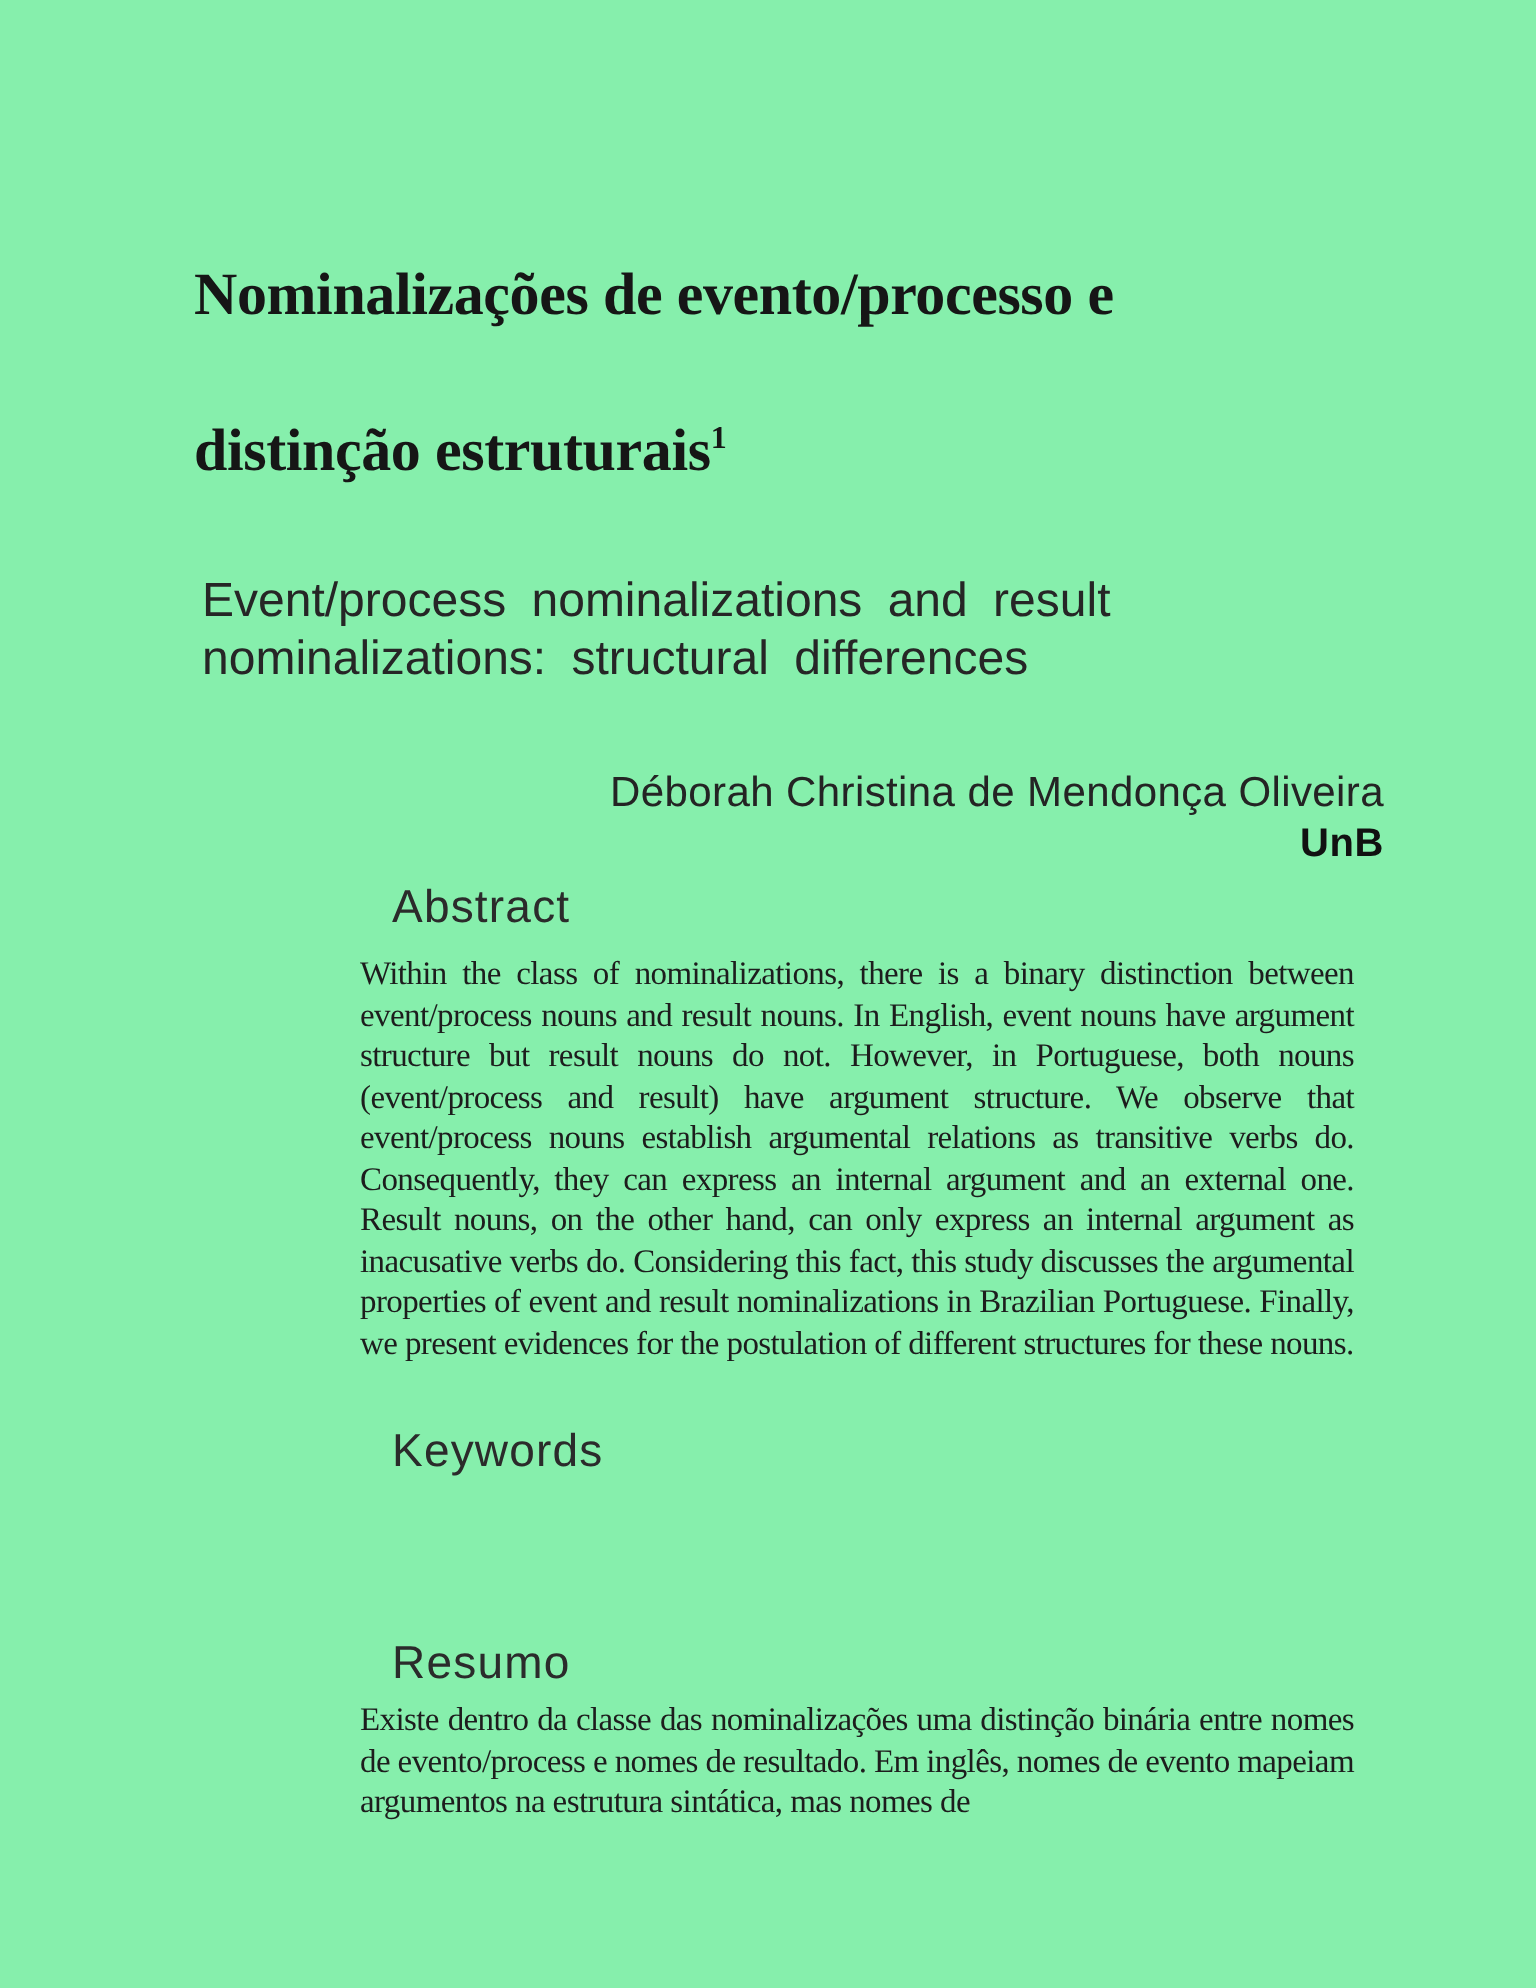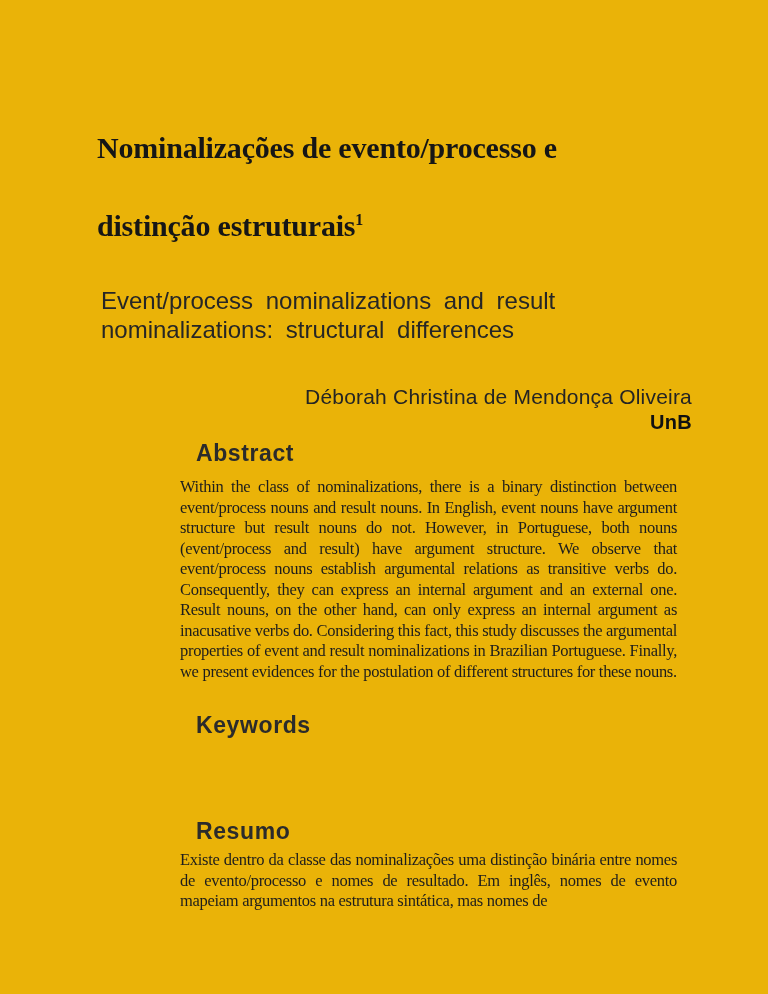--- a/index.html
+++ b/index.html
@@ -1,21 +1,21 @@
 <!DOCTYPE html>
 <html><head>
 <meta charset="utf-8">
 <style>
   html, body { margin: 0; padding: 0; background: #e8e8e8; }
   .page {
     position: relative;
     width: 768px;
     height: 994px;
     margin: 0 auto;
-    background: #eab308;
+    background: #86efac;
     overflow: hidden;
     font-family: "Liberation Serif", serif;
   }
   .title {
     position: absolute;
     left: 97px;
     top: 128px;
     width: 600px;
     margin: 0;
     font-family: "Liberation Serif", serif;
@@ -60,21 +60,21 @@
     font-weight: 700;
     letter-spacing: 0.3px;
     color: #111111;
     margin-top: 2px;
   }
   .section-heading {
     position: absolute;
     left: 196px;
     margin: 0;
     font-family: "Liberation Sans", sans-serif;
-    font-weight: 700;
+    font-weight: 400;
     font-size: 23px;
     letter-spacing: 0.6px;
     color: #2b2b2b;
   }
   .h-abstract { top: 440px; }
   .h-keywords { top: 712px; }
   .h-resumo   { top: 818px; }
   .body-text {
     position: absolute;
     left: 180px;
@@ -111,15 +111,15 @@
     <div class="author-name">Déborah Christina de Mendonça Oliveira</div>
     <div class="author-aff">UnB</div>
   </div>
 
   <h3 class="section-heading h-abstract">Abstract</h3>
   <p class="body-text abstract-body">Within the class of nominalizations, there is a binary distinction between event/process nouns and result nouns. In English, event nouns have argument structure but result nouns do not. However, in Portuguese, both nouns (event/process and result) have argument structure. We observe that event/process nouns establish argumental relations as transitive verbs do. Consequently, they can express an internal argument and an external one. Result nouns, on the other hand, can only express an internal argument as inacusative verbs do. Considering this fact, this study discusses the argumental properties of event and result nominalizations in Brazilian Portuguese. Finally, we present evidences for the postulation of different structures for these nouns.</p>
 
   <h3 class="section-heading h-keywords">Keywords</h3>
 
   <h3 class="section-heading h-resumo">Resumo</h3>
-  <p class="body-text resumo-body">Existe dentro da classe das nominalizações uma distinção binária entre nomes de evento/processo e nomes de resultado. Em inglês, nomes de evento mapeiam argumentos na estrutura sintática, mas nomes de</p>
+  <p class="body-text resumo-body">Existe dentro da classe das nominalizações uma distinção binária entre nomes de evento/process e nomes de resultado. Em inglês, nomes de evento mapeiam argumentos na estrutura sintática, mas nomes de</p>
 
 </div>
 
 </body></html>

